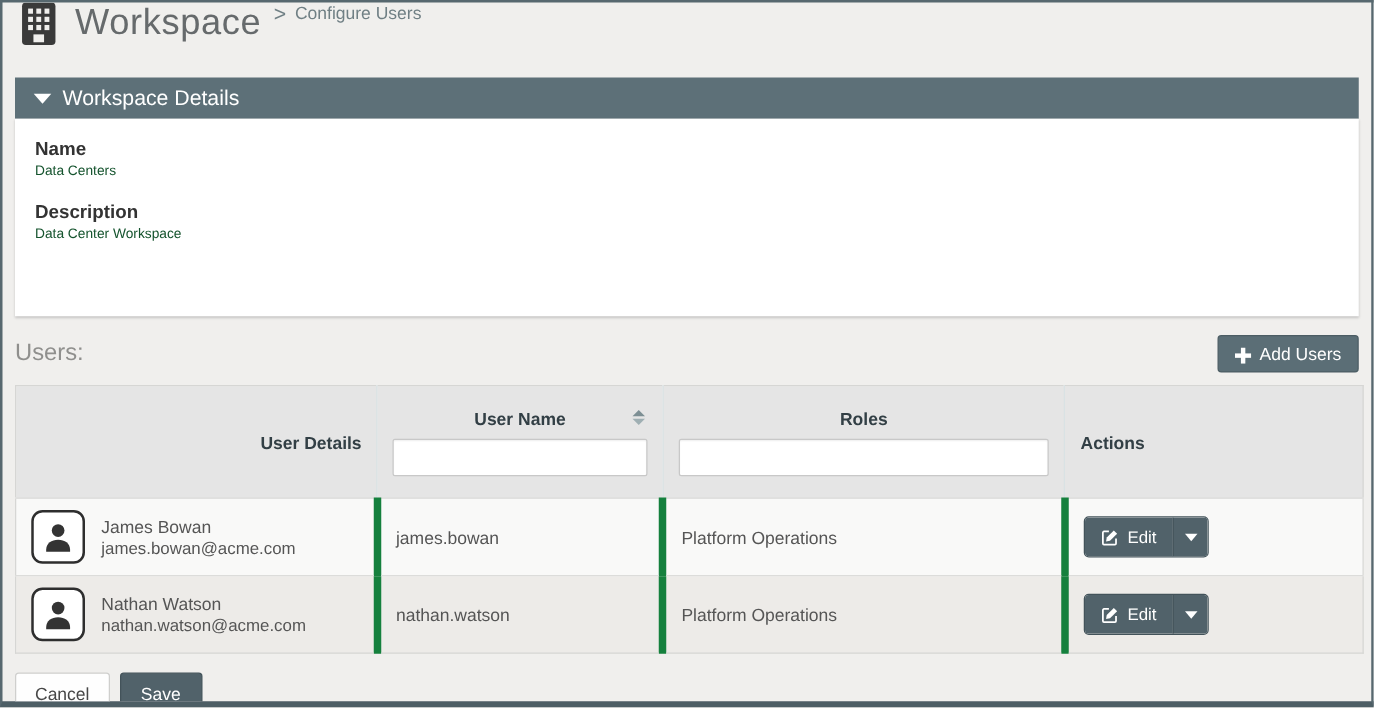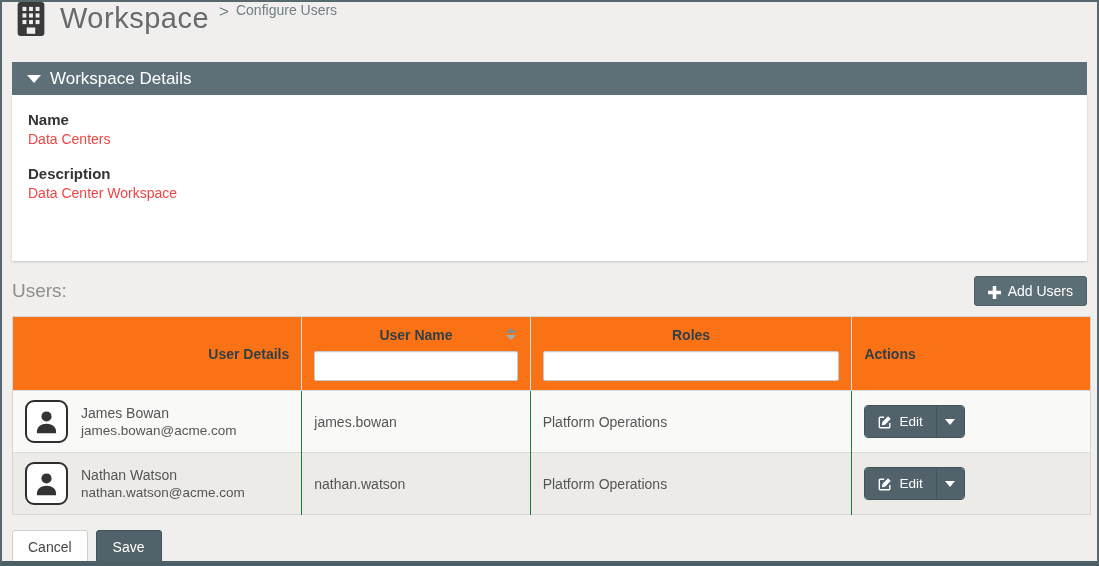--- a/index.html
+++ b/index.html
@@ -42,21 +42,21 @@
     border-top: 8px solid #fff;
   }
   .panel-body {
     background: #ffffff;
     padding: 16px 16px 42px 16px;
     min-height: 140px;
     box-shadow: 0 1px 2px rgba(0,0,0,0.18);
   }
   .field { margin-bottom: 18px; }
   .field-label { font-size: 15px; font-weight: bold; color: #333; margin-bottom: 3px; }
-  .field-value { font-size: 14px; color: #ef4444; }
+  .field-value { font-size: 11px; color: #14532d; }
   
   .users-bar {
     margin: 15px 10px 10px 10px;
     display: flex; justify-content: space-between; align-items: center;
   }
   .users-label { font-size: 19px; color: #8f8f8d; }
   .btn {
     display: inline-flex; align-items: center; justify-content: center;
     font-size: 14px; border-radius: 3px; cursor: pointer;
     font-family: "Liberation Sans", sans-serif;
@@ -68,23 +68,23 @@
   }
   .plus-icon { width: 13px; height: 13px; margin-right: 7px; }
   
   table.users-table {
     width: 1079px; margin: 0 10px;
     border-collapse: collapse;
     border: 1px solid #d6d6d4;
     background: #f9f9f8;
   }
   .users-table th {
-    background: #f97316; color: #323f45;
+    background: #e5e5e5; color: #323f45;
     font-size: 14px; font-weight: bold;
-    padding: 1px 12px; vertical-align: middle;
+    padding: 17px 12px; vertical-align: middle;
     border-left: 1px solid #d9e2e4;
     height: 74px;
   }
   .users-table th:first-child { border-left: none; }
   .col-user-details { width: 285px; text-align: right; }
   .col-user-name   { width: 225px; }
   .col-roles       { width: 317px; margin-left: 19px; }
   .col-actions     { width: 235px; text-align: left; }
   .th-label-row {
     display: flex; align-items: center; justify-content: center;
@@ -106,21 +106,21 @@
   }
   .filter-input {
     width: 100%; height: 30px;
     border: 1px solid #c8c8c8; border-radius: 2px;
     padding: 4px 8px; font-size: 14px; color: #444;
     box-shadow: inset 0 1px 1px rgba(0,0,0,0.06);
     outline: none;
   }
   .users-table td {
     border-top: 1px solid #dcdcda;
-    border-left: 1px solid #15803d;
+    border-left: 6px solid #15803d;
     padding: 9px 12px; vertical-align: middle;
     font-size: 14px; color: #555;
     height: 62px;
   }
   .users-table td:first-child { border-left: none; }
   .users-table tr.row-even td { background: #f9f9f8; }
   .users-table tr.row-odd  td { background: #edebe8; }
   .user-cell { display: flex; align-items: center; }
   .avatar {
     width: 43px; height: 43px; flex: 0 0 auto;

